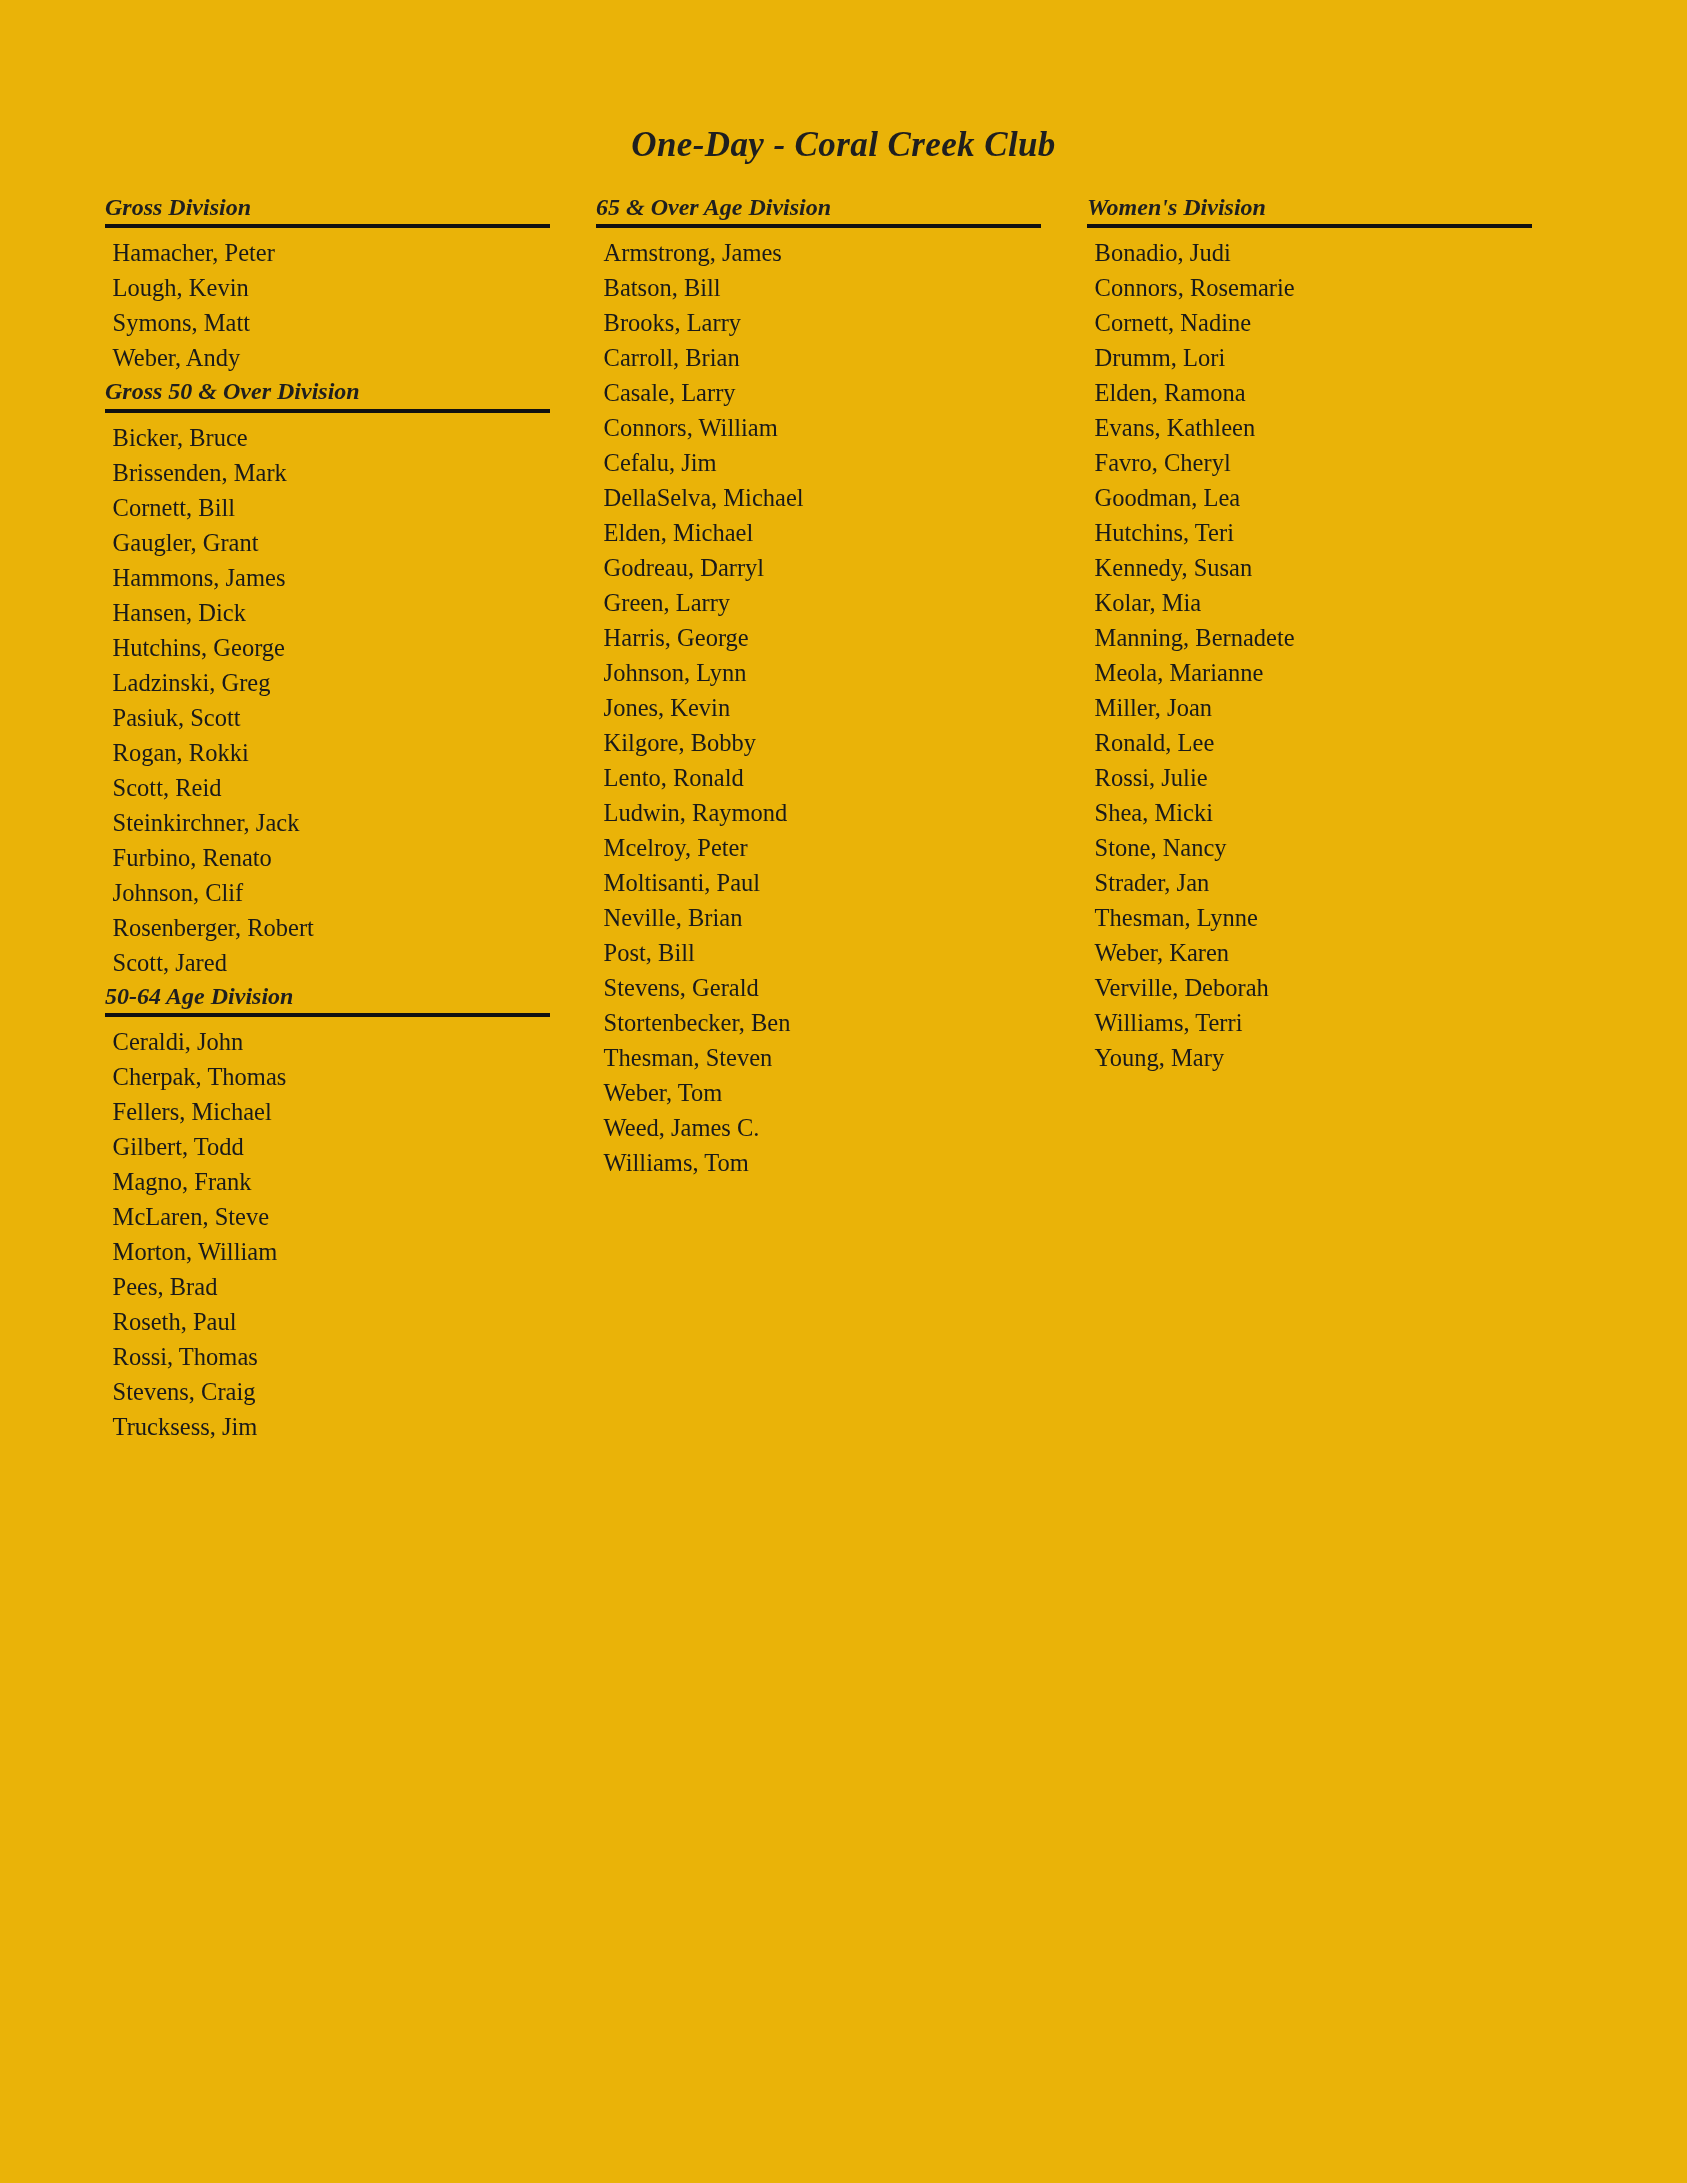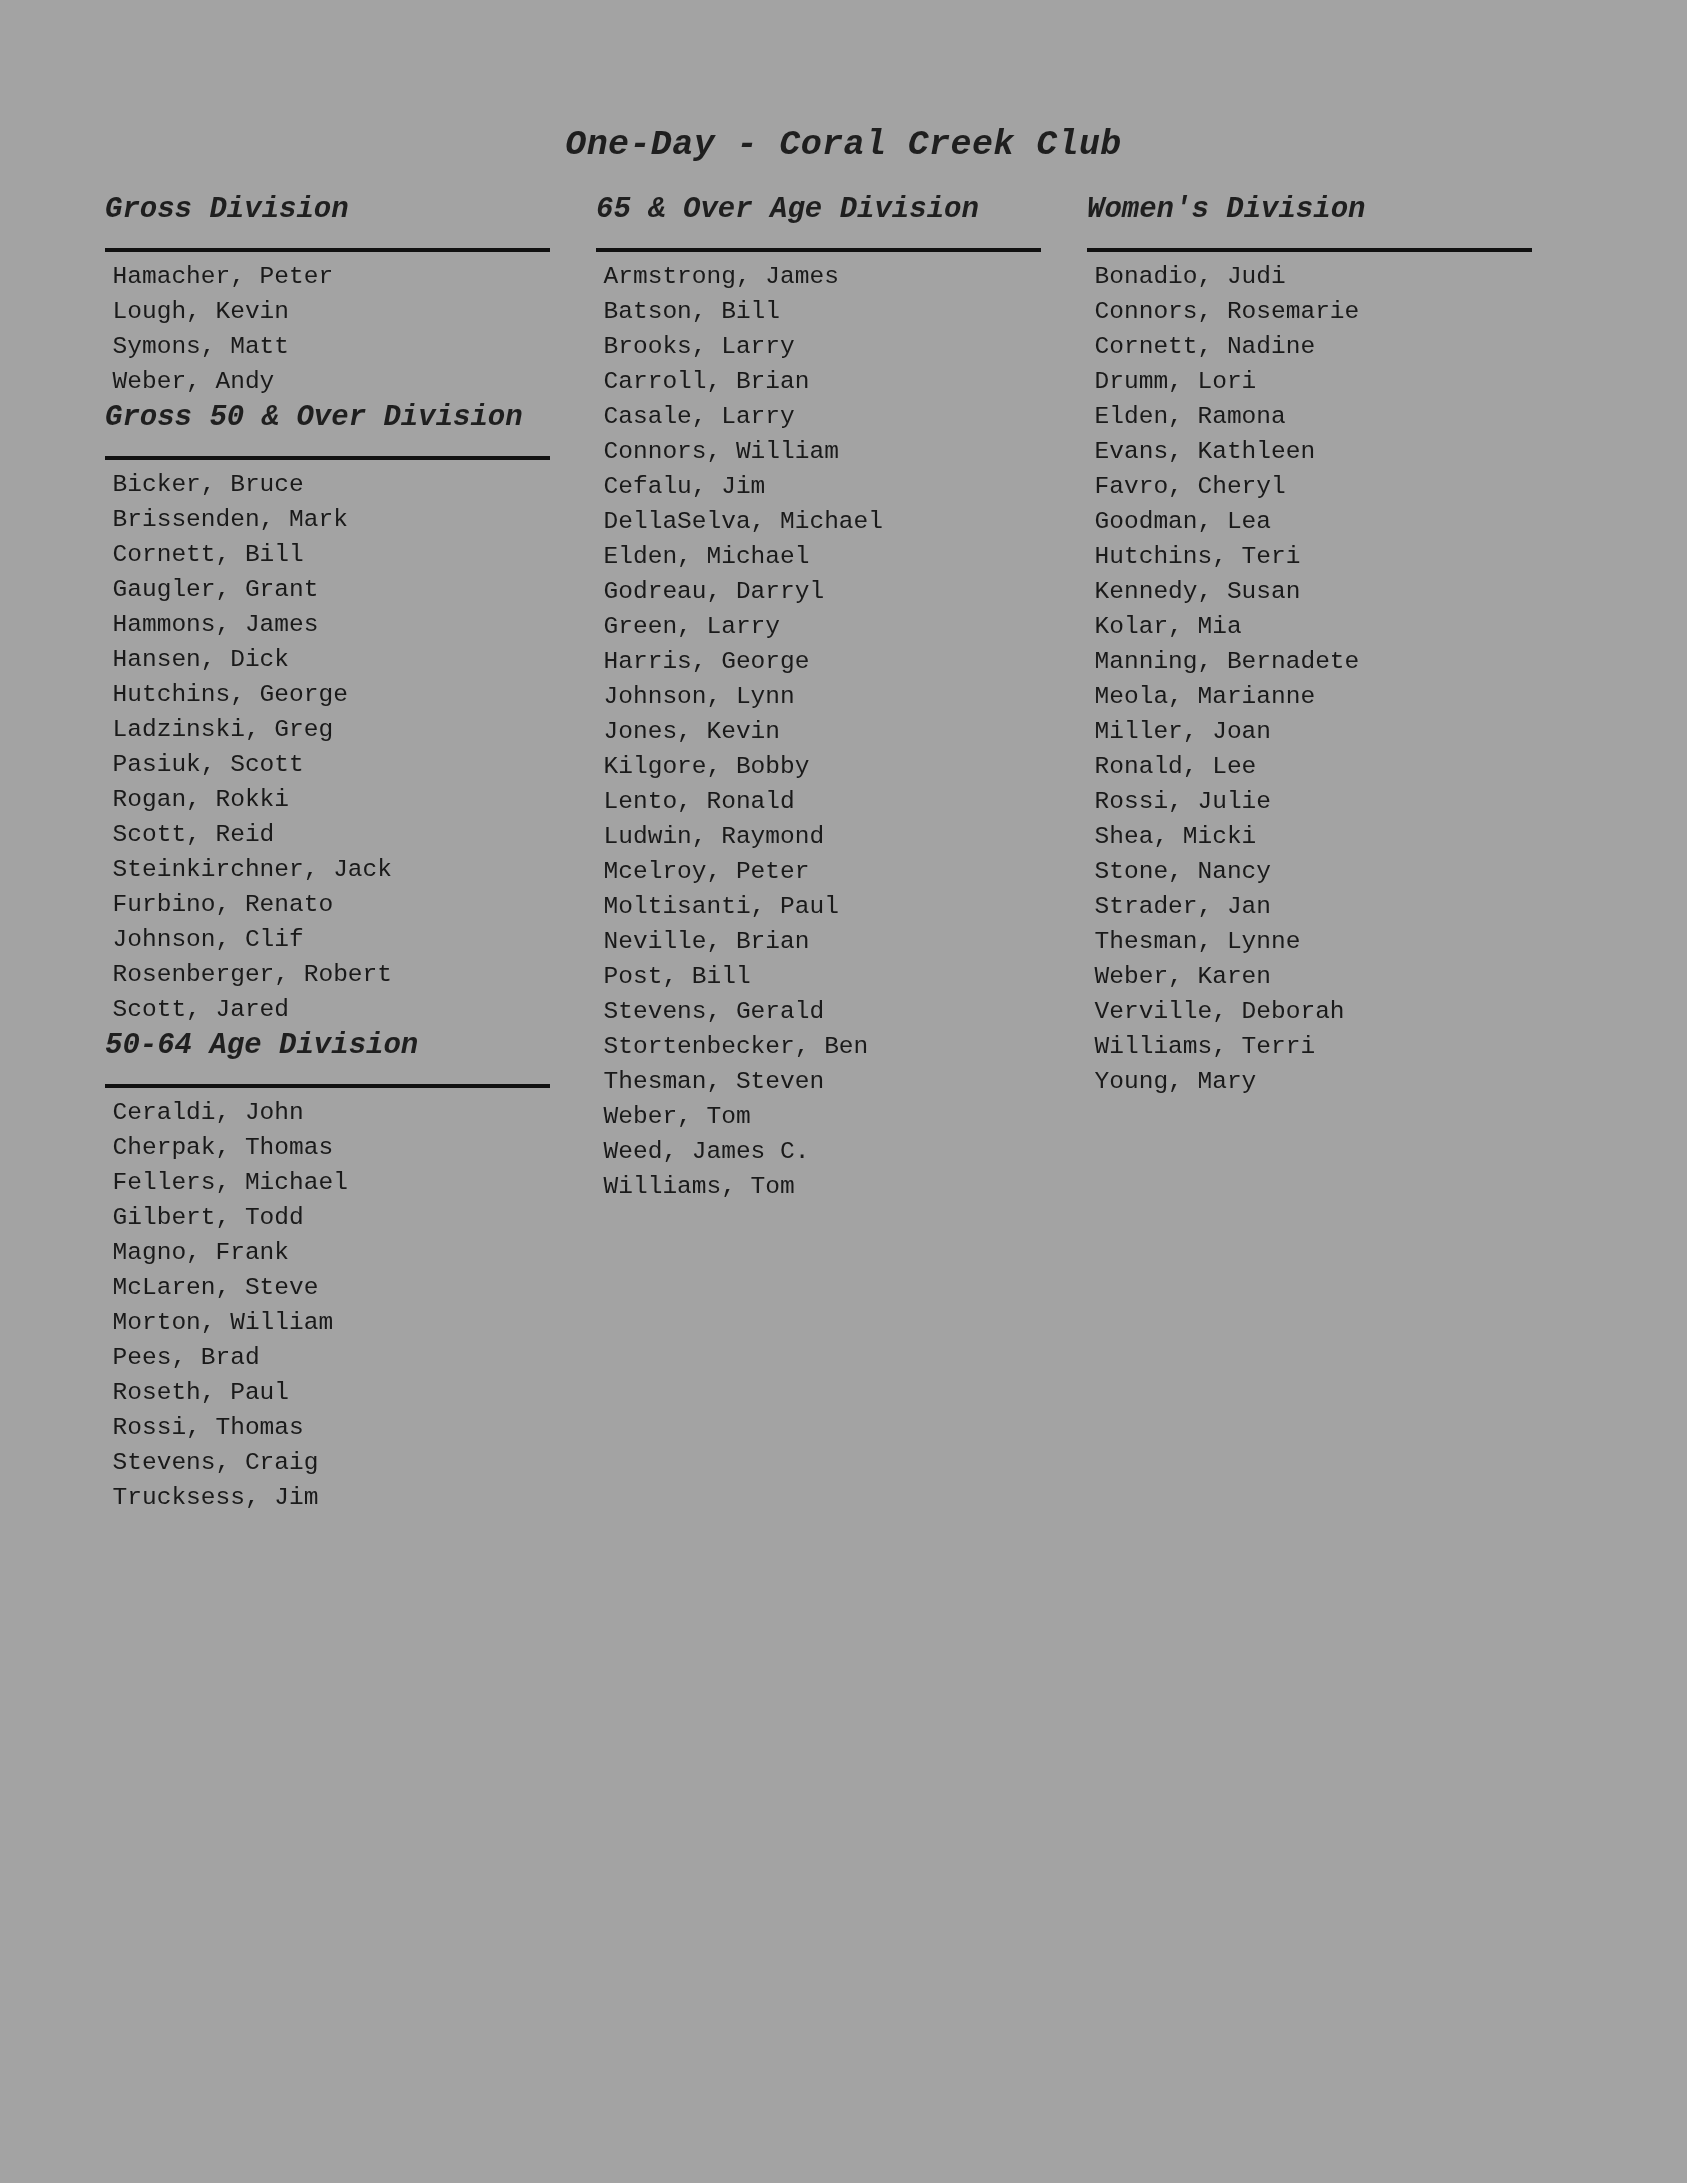--- a/index.html
+++ b/index.html
@@ -4,22 +4,22 @@
 <style>
   html, body {
     margin: 0;
     padding: 0;
     background: #ffffff;
   }
   .page {
     position: relative;
     width: 1687px;
     height: 2183px;
-    background: #a3a3a3;
-    font-family: Liberation Mono, monospace;
+    background: #eab308;
+    font-family: Liberation Serif, serif;
     color: #1a1a1a;
     overflow: hidden;
   }
   .title {
     margin: 0;
     padding-top: 125px;
     text-align: center;
     font-size: 35px;
     font-weight: bold;
     font-style: italic;
@@ -31,26 +31,26 @@
     align-items: flex-start;
     padding-left: 105px;
     padding-top: 29px;
   }
   .column {
     width: 445px;
     margin-right: 46px;
     flex: 0 0 auto;
   }
   .section-heading {
-    font-size: 29px;
+    font-size: 24px;
     font-weight: bold;
     font-style: italic;
     color: #1f1f1f;
     line-height: 1.1;
-    padding-bottom: 22px;
+    padding-bottom: 4px;
     margin-top: 3.4px;
     margin-bottom: 6.7px;
     border-bottom: 4.2px solid #111111;
   }
   .column > .section-heading:first-child {
     margin-top: 0;
   }
   .name-row {
     font-size: 24.5px;
     line-height: 35px;

